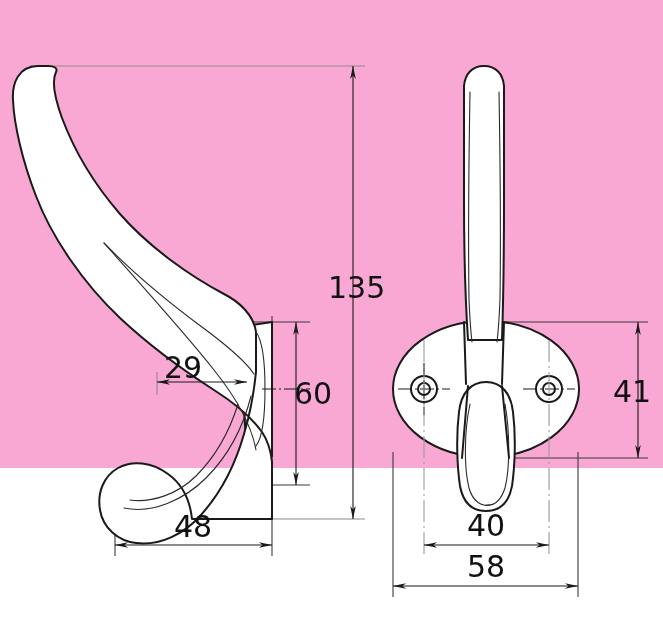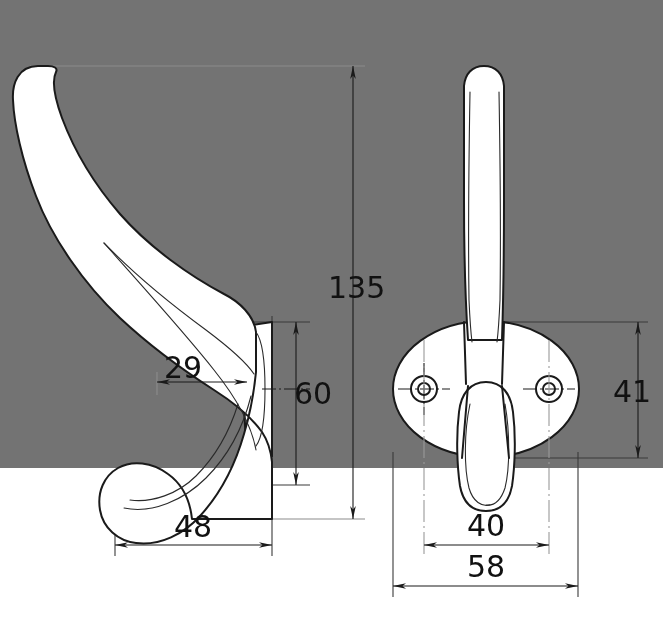--- a/index.html
+++ b/index.html
@@ -10,21 +10,21 @@
   body {
     width: 663px;
     height: 625px;
     font-family: "DejaVu Sans", "Liberation Sans", sans-serif;
     overflow: hidden;
   }
   #drawing-root {
     position: relative;
     width: 663px;
     height: 468px;
-    background: #737373;
+    background: #f9a8d4;
   }
   svg#tech-drawing {
     display: block;
     width: 663px;
     height: 625px;
   }
   .outline {
     fill: none;
     stroke: #1a1a1a;
     stroke-width: 2;

